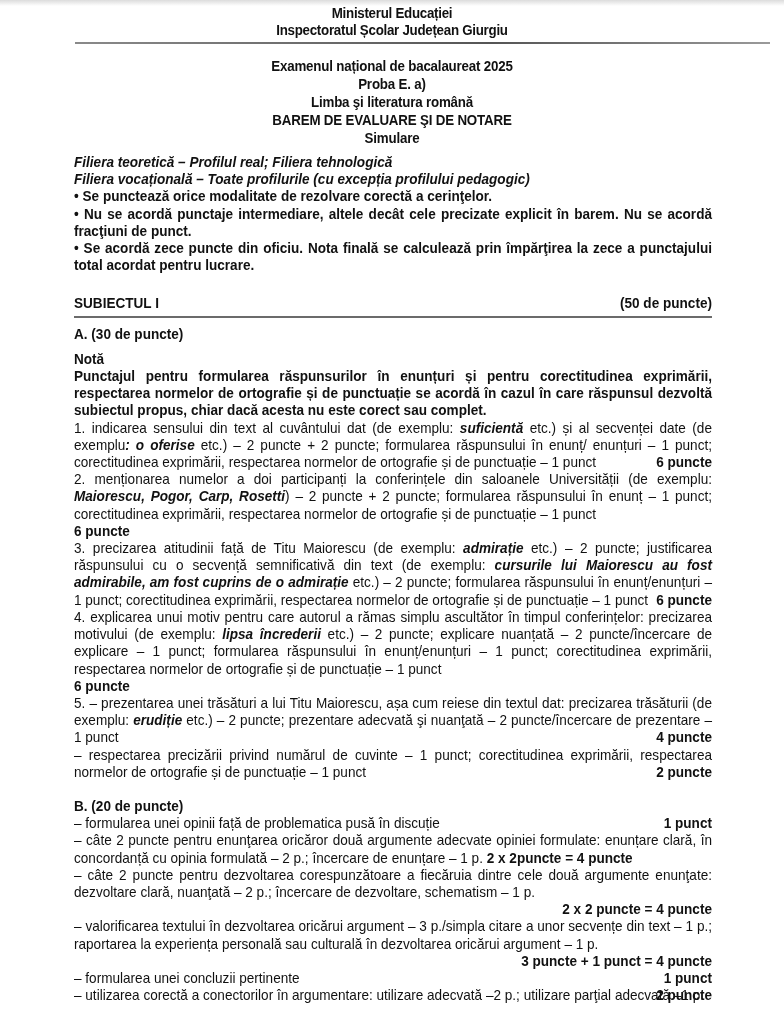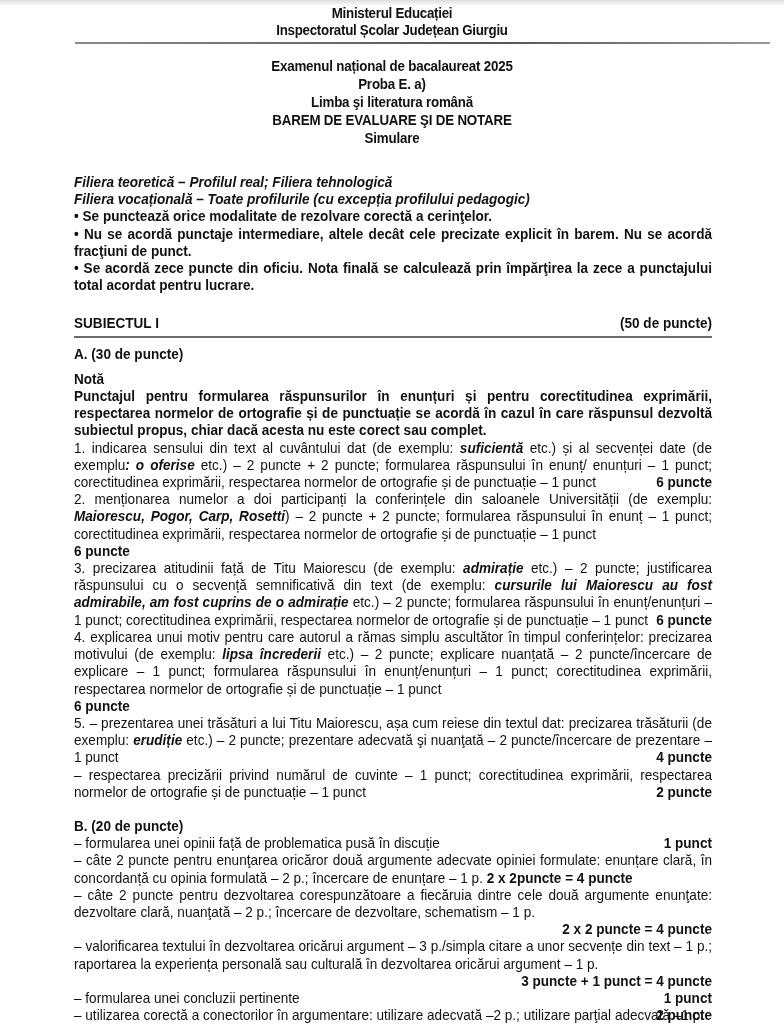--- a/index.html
+++ b/index.html
@@ -7,21 +7,21 @@
     width: 784px; height: 1024px; overflow: hidden; position: relative;
     font-family: "Liberation Sans", sans-serif; color: #111;
   }
   .top-shadow {
     position: absolute; left: 0; top: 0; width: 784px; height: 6px;
     background: linear-gradient(#dcdcdc, #ffffff);
   }
   .hdr { position: absolute; left: 0; width: 784px; text-align: center; font-weight: bold; font-size: 14.5px; letter-spacing: -0.3px; transform: scaleX(0.92); transform-origin: 392px 0; }
   .hdr-rule { position: absolute; left: 75px; top: 42px; width: 695px; height: 2px; background: linear-gradient(90deg,#8a8a8a,#555 60%,#9a9a9a); }
   .title-block { position: absolute; top: 57px; left: 0; width: 784px; text-align: center; font-weight: bold; font-size: 14.5px; line-height: 18px; transform: scaleX(0.92); transform-origin: 392px 0; letter-spacing: -0.2px;}
-  .content { position: absolute; left: 74px; top: 154px; width: 638px; font-size: 14.6px; line-height: 17.2px; margin-top: 20px; }
+  .content { position: absolute; left: 74px; top: 154px; width: 638px; font-size: 14.6px; line-height: 17.2px; }
   .content p { margin: 0; }
   .fil { font-weight: bold; font-style: italic; }
   .b { font-weight: bold; }
   .bi { font-weight: bold; font-style: italic; }
   .just { text-align: justify; text-align-last: left; }
   .subj { display: flex; justify-content: space-between; font-weight: bold; margin-top: 21px; padding-bottom: 3px; border-bottom: 2px solid #6b6b6b; }
   .row { display: flex; justify-content: space-between; }
   .right { text-align: right; font-weight: bold; }
   .sq { transform: scaleX(0.93); transform-origin: 0 0; width: 686px; }
 </style>

